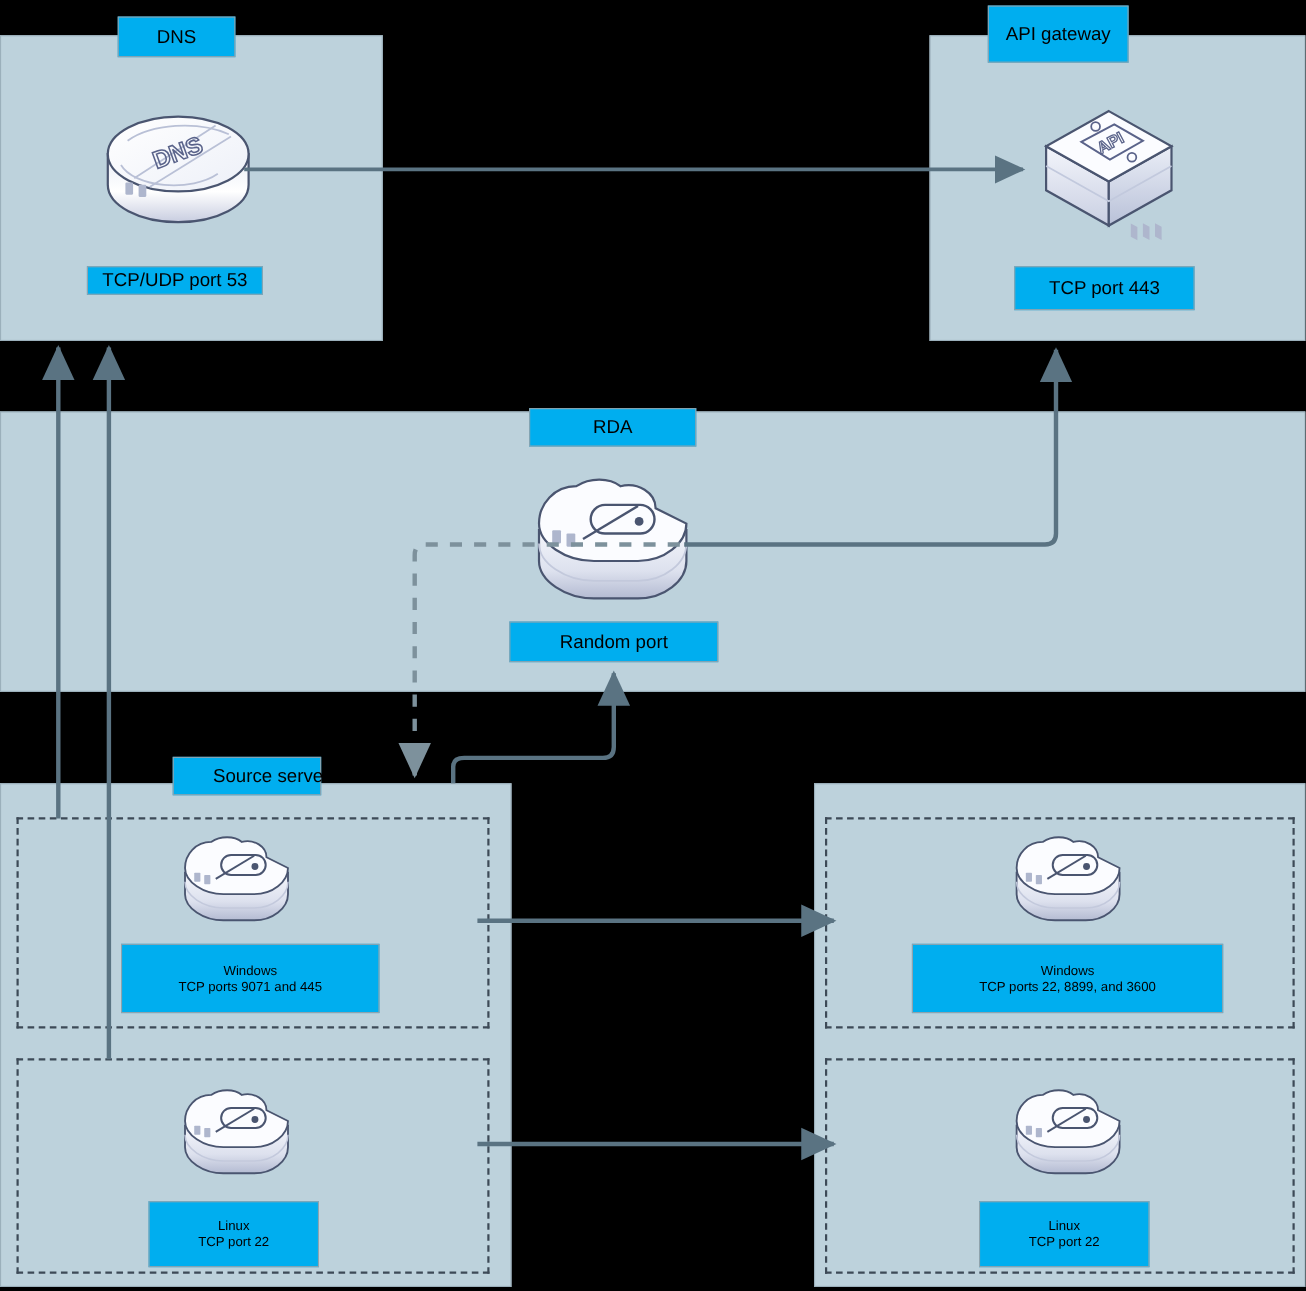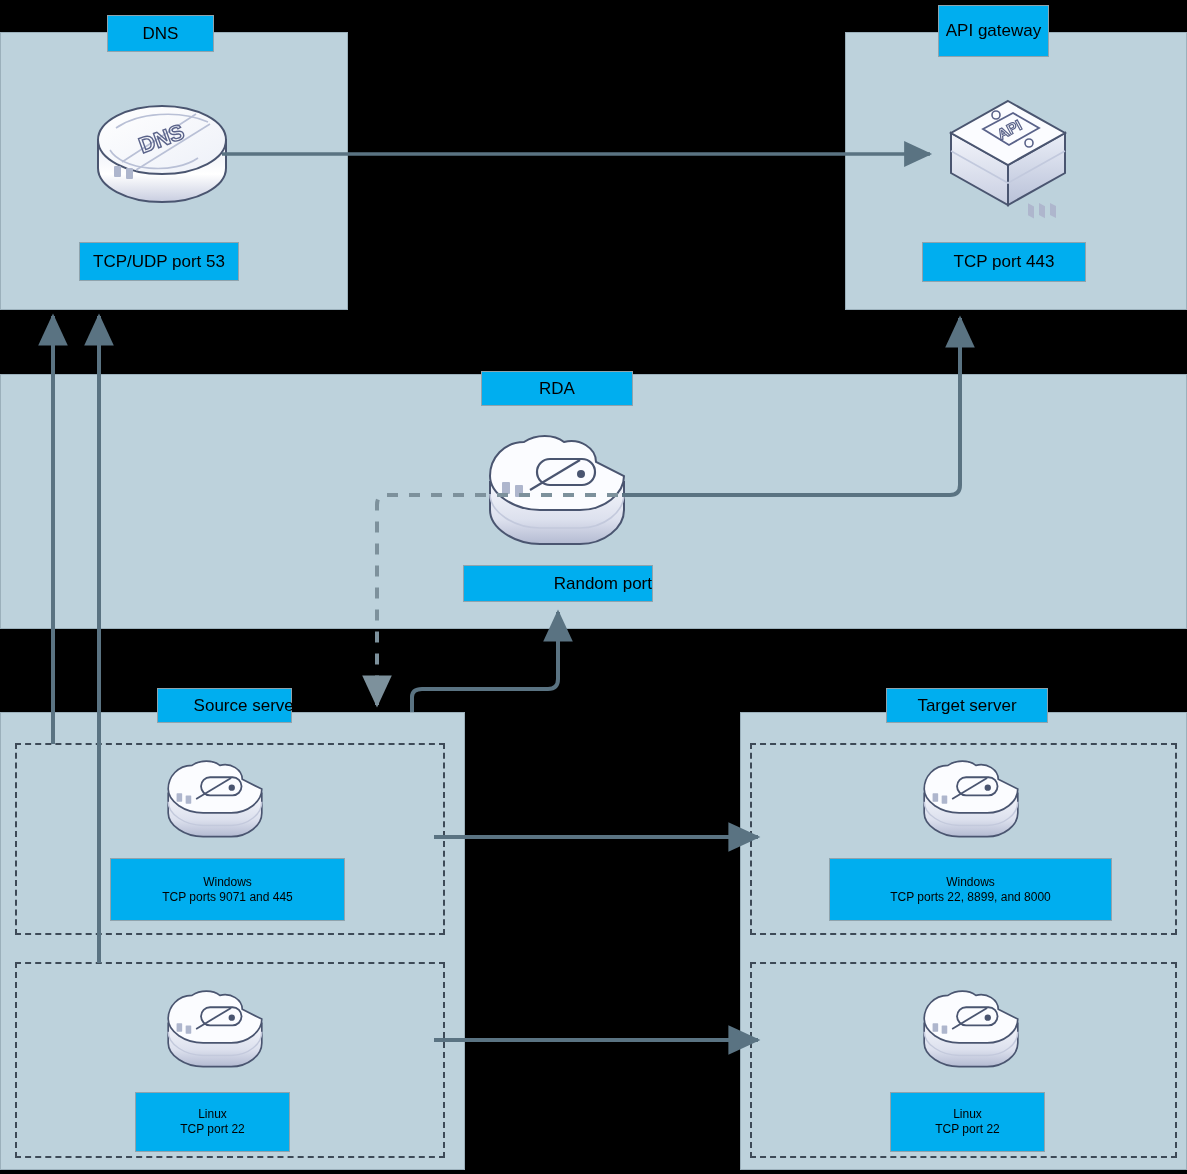--- a/index.html
+++ b/index.html
@@ -82,21 +82,21 @@
       <text x="70" y="58" font-family="Liberation Sans, sans-serif" font-size="22" font-weight="bold" fill="none" stroke="#5a638a" stroke-width="1.4" transform="rotate(-20 70 52)" text-anchor="middle">DNS</text>
       <rect x="22" y="78" width="7" height="11" rx="1" fill="#aeb6cd"></rect>
       <rect x="34" y="80" width="7" height="11" rx="1" fill="#aeb6cd"></rect>
     </svg>
   </div>
 
   <div class="label-box" style="left:107px; top:15px; width:107px; height:37px;">
     <span>DNS</span>
   </div>
 
-  <div class="label-box" style="left:79px; top:242px; width:160px; height:39px;">
+  <div class="label-box" style="left:79px; top:242px; width:160px; height:26px;">
     <span>TCP/UDP port 53</span>
   </div>
 
   <div class="panel" style="left:845px; top:32px; width:342px; height:278px;"></div>
 
   <div class="icon-wrap" style="left:943px; top:95px; width:130px; height:120px;">
     <svg width="130" height="120" viewBox="0 0 130 120">
       <defs>
         <linearGradient id="apiFrontL" x1="0" y1="0" x2="0" y2="1">
           <stop offset="0%" stop-color="#f3f5fb"></stop>
@@ -114,21 +114,21 @@
       <path d="M40 34 L70 18 L96 33 L66 50 Z" fill="none" stroke="#5a638a" stroke-width="1.8"></path>
       <text x="66" y="40" font-family="Liberation Sans, sans-serif" font-size="15" font-weight="bold" fill="none" stroke="#5a638a" stroke-width="1.2" transform="rotate(-28 66 34)" text-anchor="middle">API</text>
       <circle cx="53" cy="20" r="4" fill="none" stroke="#5a638a" stroke-width="1.6"></circle>
       <circle cx="86" cy="48" r="4" fill="none" stroke="#5a638a" stroke-width="1.6"></circle>
       <rect x="85" y="63" width="6" height="12" fill="#aeb6cd" transform="skewY(28)"></rect>
       <rect x="96" y="57" width="6" height="12" fill="#aeb6cd" transform="skewY(28)"></rect>
       <rect x="107" y="51" width="6" height="12" fill="#aeb6cd" transform="skewY(28)"></rect>
     </svg>
   </div>
 
-  <div class="label-box" style="left:938px; top:5px; width:111px; height:52px;">
+  <div class="label-box" style="left:898px; top:5px; width:128px; height:52px;">
     <span>API gateway</span>
   </div>
 
   <div class="label-box" style="left:922px; top:242px; width:164px; height:40px;">
     <span>TCP port 443</span>
   </div>
 
   <div class="panel" style="left:0px; top:374px; width:1187px; height:255px;"></div>
 
   <div class="icon-wrap" style="left:484px; top:432px; width:146px; height:122px;">
@@ -148,21 +148,21 @@
       <line x1="46" y1="58" x2="96" y2="28" stroke="#4a5570" stroke-width="2.2"></line>
       <rect x="18" y="50" width="8" height="12" rx="1" fill="#aeb6cd"></rect>
       <rect x="31" y="53" width="8" height="12" rx="1" fill="#aeb6cd"></rect>
     </svg>
   </div>
 
   <div class="label-box" style="left:481px; top:358px; width:152px; height:35px;margin-top:13px;">
     <span>RDA</span>
   </div>
 
-  <div class="label-box" style="left:463px; top:565px; width:190px; height:37px;align-items:flex-end;">
+  <div class="label-box" style="left:463px; top:565px; width:190px; height:37px;">
     <span>Random port</span>
   </div>
 
   <div class="panel" style="left:0px; top:712px; width:465px; height:458px;"></div>
 
   <div class="dashed-zone" style="left:15px; top:743px; width:430px; height:192px;"></div>
   <div class="dashed-zone" style="left:15px; top:962px; width:430px; height:196px;"></div>
 
   <div class="icon-wrap" style="left:164px; top:758px; width:102px; height:86px;">
     <svg width="102" height="86" viewBox="0 0 146 122">
@@ -217,44 +217,41 @@
       <rect x="53" y="27" width="58" height="26" rx="13" fill="none" stroke="#4a5570" stroke-width="2.6"></rect>
       <circle cx="97" cy="42" r="4.5" fill="#4a5570"></circle>
       <line x1="46" y1="58" x2="96" y2="28" stroke="#4a5570" stroke-width="2.6"></line>
       <rect x="18" y="50" width="8" height="12" rx="1" fill="#aeb6cd"></rect>
       <rect x="31" y="53" width="8" height="12" rx="1" fill="#aeb6cd"></rect>
     </svg>
   </div>
 
   <div class="label-box two-line" style="left:829px; top:858px; width:283px; height:63px;">
     <span>Windows</span>
-    <span>TCP ports 22, 8899, and 8000</span>
+    <span>TCP ports 22, 8899, and 3600</span>
   </div>
 
   <div class="icon-wrap" style="left:920px; top:988px; width:102px; height:86px;">
     <svg width="102" height="86" viewBox="0 0 146 122">
       <path d="M6 50 L6 78 C6 96 30 112 56 112 L96 112 C120 112 140 96 140 78 L140 50 Z" fill="url(#rdaSide)" stroke="#4a5570" stroke-width="2.4"></path>
       <path d="M6 62 C6 80 30 96 56 96 L96 96 C120 96 140 80 140 62" fill="none" stroke="#c3c9dc" stroke-width="2"></path>
       <path d="M40 10 C20 10 6 26 6 44 C6 62 30 78 56 78 L96 78 C120 78 140 62 140 44 L112 30 C112 16 96 6 80 10 C70 2 52 2 40 10 Z" fill="#fbfcff" stroke="#4a5570" stroke-width="2.4"></path>
       <rect x="53" y="27" width="58" height="26" rx="13" fill="none" stroke="#4a5570" stroke-width="2.6"></rect>
       <circle cx="97" cy="42" r="4.5" fill="#4a5570"></circle>
       <line x1="46" y1="58" x2="96" y2="28" stroke="#4a5570" stroke-width="2.6"></line>
       <rect x="18" y="50" width="8" height="12" rx="1" fill="#aeb6cd"></rect>
       <rect x="31" y="53" width="8" height="12" rx="1" fill="#aeb6cd"></rect>
     </svg>
   </div>
 
   <div class="label-box two-line" style="left:890px; top:1092px; width:155px; height:60px;">
     <span>Linux</span>
     <span>TCP port 22</span>
   </div>
 
-  <div class="label-box" style="left:886px; top:688px; width:162px; height:35px;">
-    <span>Target server</span>
-  </div>
 
   <div class="conn" style="left:0px; top:0px; width:1187px; height:1174px;">
     <svg width="1187" height="1174" viewBox="0 0 1187 1174">
       <defs>
         <marker id="arrowHead" markerWidth="9" markerHeight="9" refX="7.4" refY="4.5" orient="auto" markerUnits="strokeWidth">
           <path d="M0,0.8 L8,4.5 L0,8.2 Z" fill="#5a7382"></path>
         </marker>
         <marker id="arrowHeadDash" markerWidth="9" markerHeight="9" refX="7.4" refY="4.5" orient="auto" markerUnits="strokeWidth">
           <path d="M0,0.8 L8,4.5 L0,8.2 Z" fill="#7d919c"></path>
         </marker>

